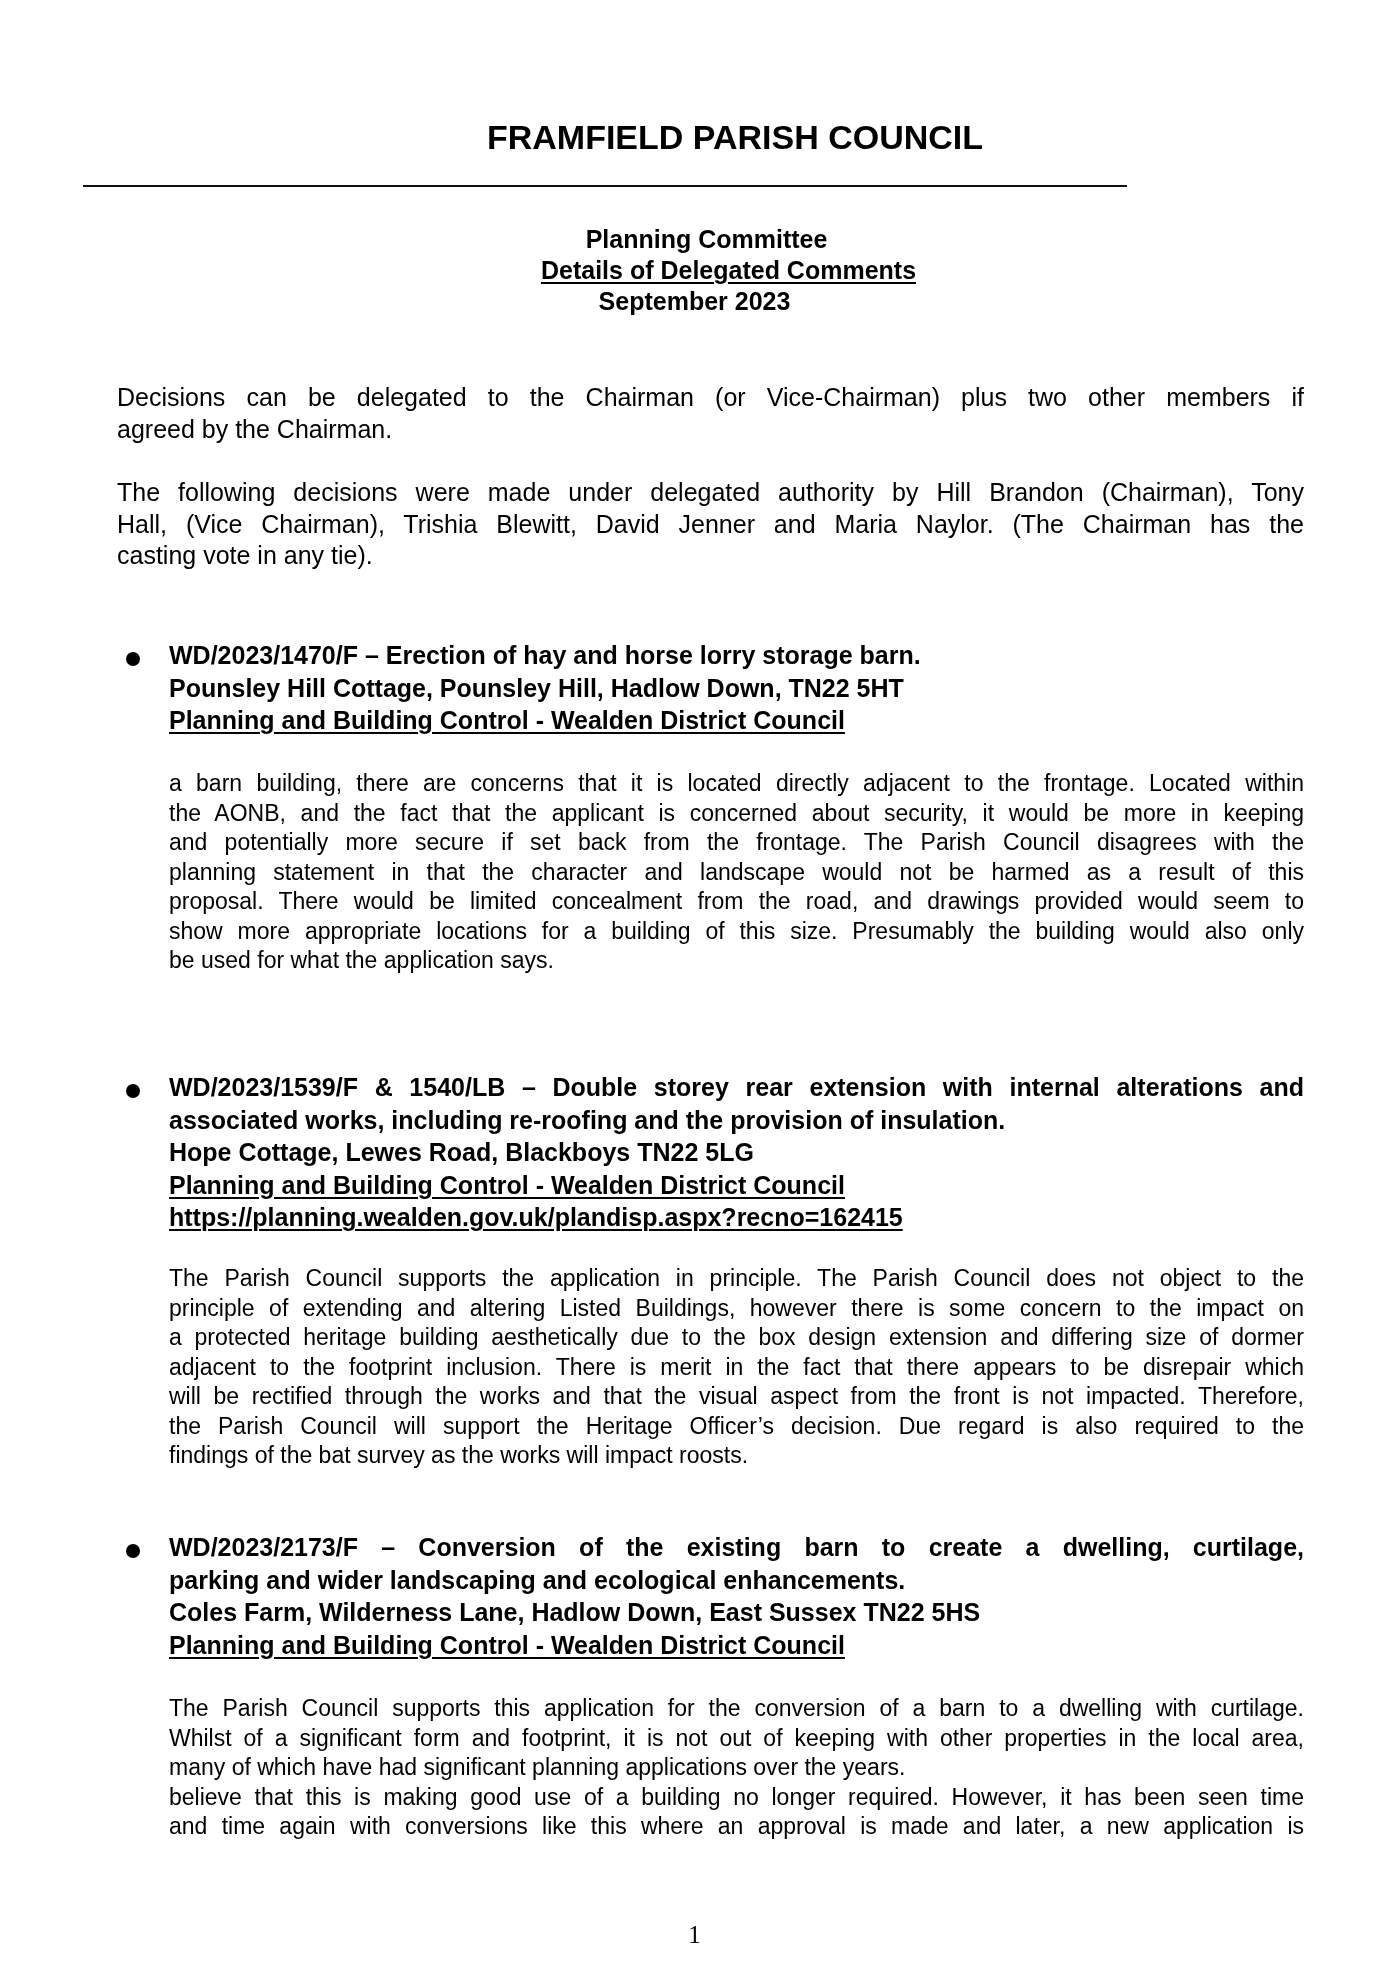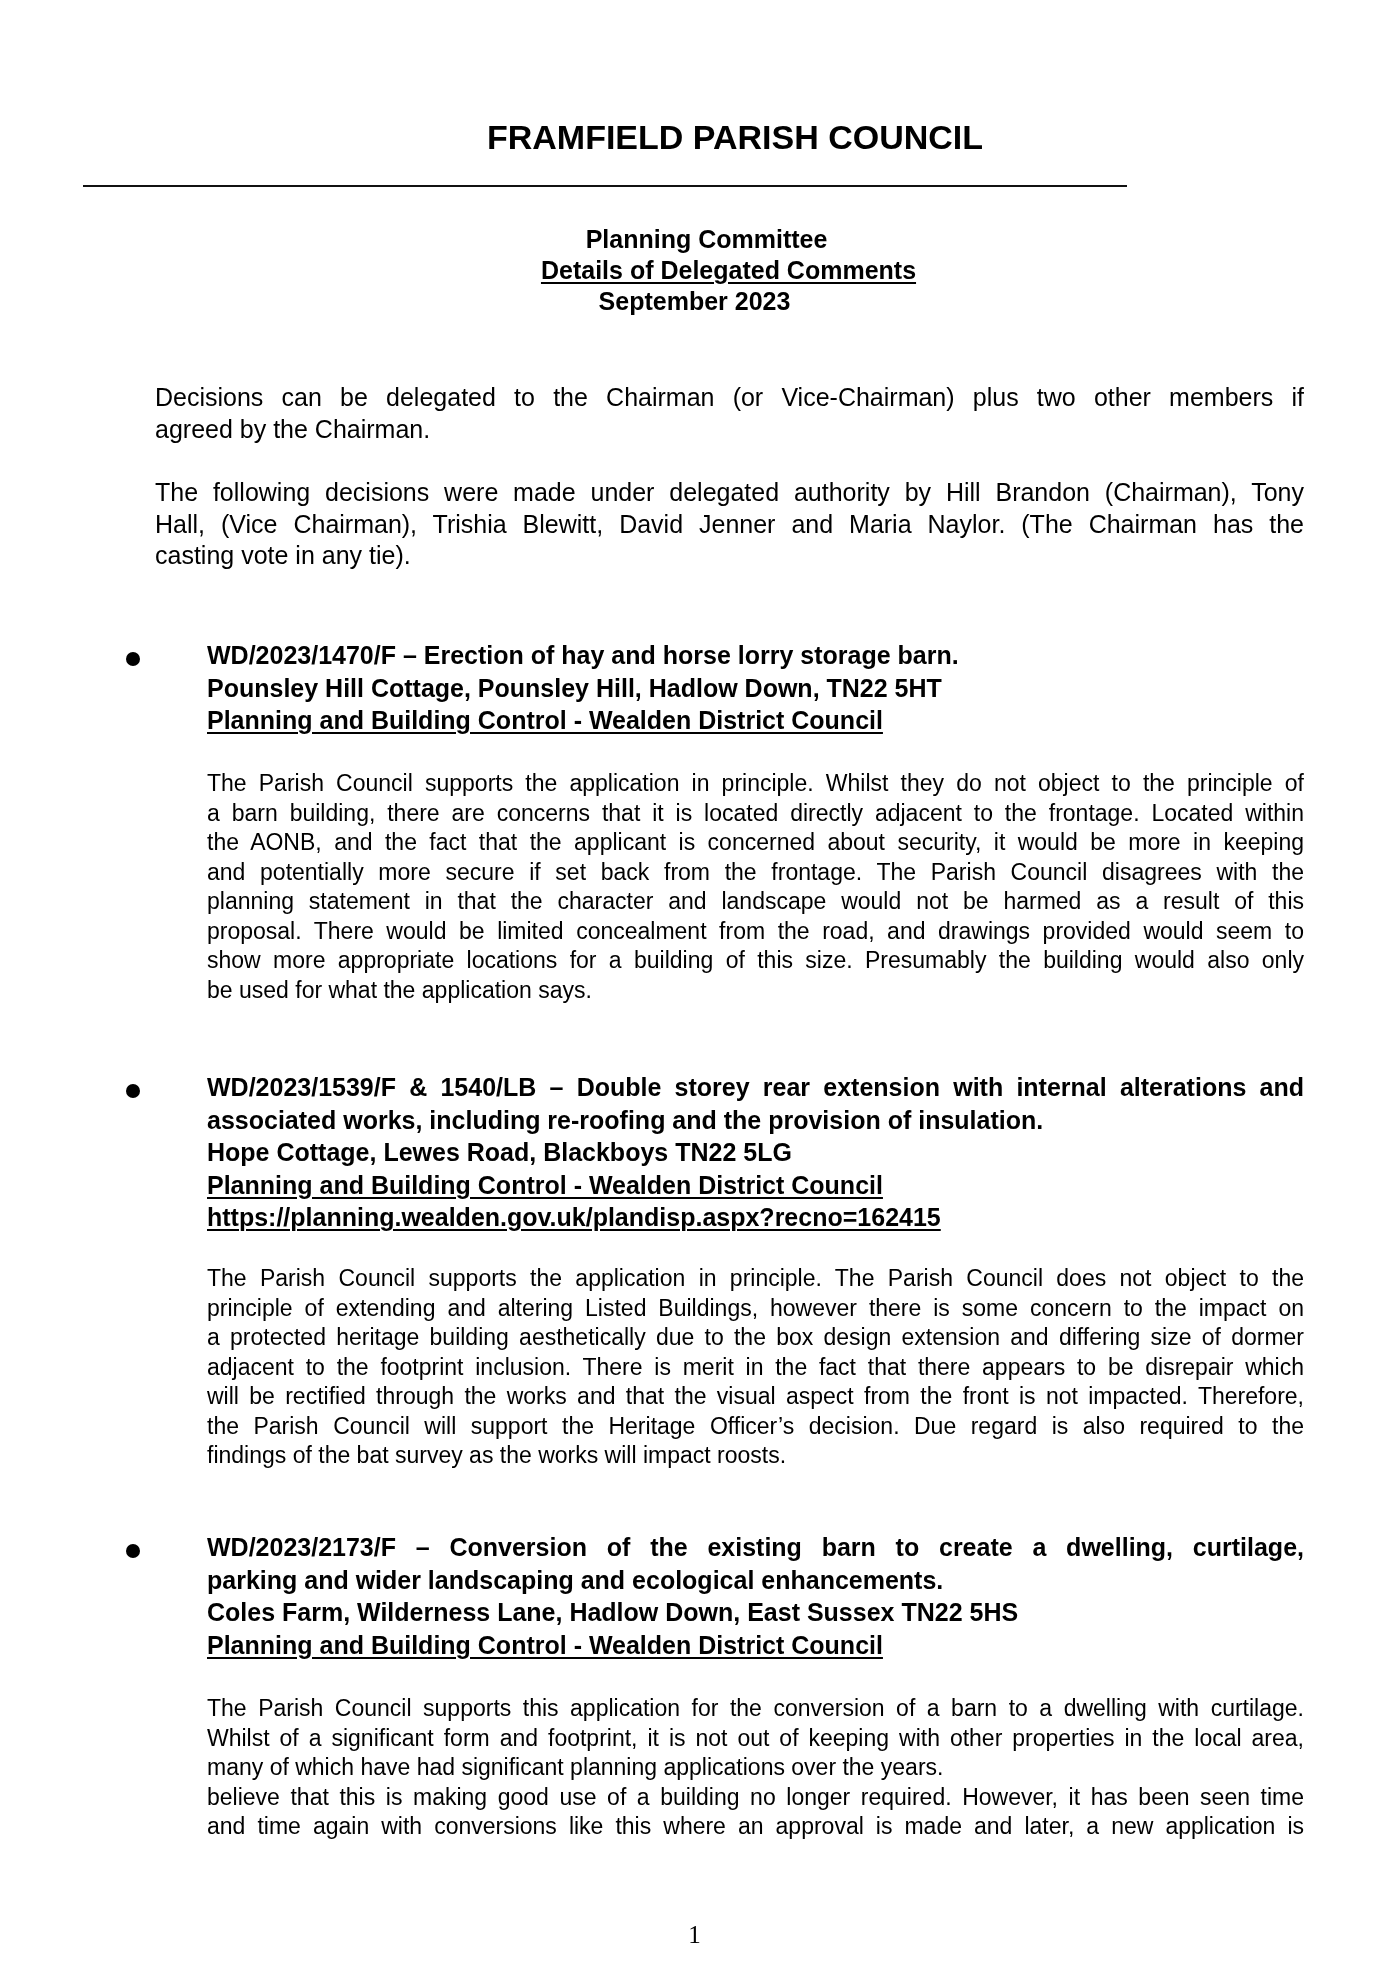--- a/index.html
+++ b/index.html
@@ -4,21 +4,21 @@
 <style>
   html, body { margin: 0; padding: 0; background: #ffffff; }
   body { width: 1389px; height: 1964px; position: relative; overflow: hidden; color: #000; font-family: "Liberation Sans", sans-serif; }
   .abs { position: absolute; }
   #title { left: 0; width: 1470px; top: 117px; text-align: center; font-weight: bold; font-size: 34px; line-height: 40px; white-space: nowrap; }
   #rule { left: 83px; width: 1044px; top: 185px; height: 0; border-top: 2px solid #111; }
   .sub { left: 0; width: 1389px; text-align: center; font-weight: bold; font-size: 25px; line-height: 30px; white-space: nowrap; }
   #sub1 { top: 224px; padding-left: 0; }
   #sub1 span, #sub2 span, #sub3 span { display: inline-block; }
   #sub2 span { text-decoration: underline; text-decoration-thickness: 2px; text-underline-offset: 3px; }
-  .line { display: block; height: 31.6px; line-height: 31.6px; white-space: nowrap; overflow: visible; margin-left: 38px; }
+  .line { display: block; height: 31.6px; line-height: 31.6px; white-space: nowrap; overflow: visible; }
   .j { text-align: justify; text-align-last: justify; }
   .intro { left: 117px; width: 1187px; font-size: 25px; }
   .bullet-dot { left: 126px; width: 14px; height: 14px; border-radius: 50%; background: #000; }
   .btxt { left: 169px; width: 1135px; font-size: 25px; font-weight: bold; }
   .btxt .line { height: 32.5px; line-height: 32.5px; }
   .u { text-decoration: underline; text-decoration-thickness: 2px; text-underline-offset: 3px; }
   .ctxt { left: 169px; width: 1135px; font-size: 23px; }
   .ctxt .line { height: 29.5px; line-height: 29.5px; }
   #pagenum { left: 0; width: 1389px; text-align: center; font-family: "Liberation Serif", serif; font-size: 25px; top: 1920px; line-height: 30px; }
 </style>
@@ -43,21 +43,20 @@
   <span class="line">casting vote in any tie).</span>
 </div>
 
 <div class="abs bullet-dot" style="top:652px;"></div>
 <div class="abs btxt" style="top:639px;">
   <span class="line">WD/2023/1470/F – Erection of hay and horse lorry storage barn.</span>
   <span class="line">Pounsley Hill Cottage, Pounsley Hill, Hadlow Down, TN22 5HT</span>
   <span class="line"><span class="u">Planning and Building Control - Wealden District Council</span></span>
 </div>
 <div class="abs ctxt" style="top:769px;">
-  <span class="line j">The Parish Council supports the application in principle.   Whilst they do not object to the principle of</span>
   <span class="line j">a barn building, there are concerns that it is located directly adjacent to the frontage. Located within</span>
   <span class="line j">the AONB, and the fact that the applicant is concerned about security, it would be more in keeping</span>
   <span class="line j">and potentially more secure if set back from the frontage. The Parish Council disagrees with the</span>
   <span class="line j">planning statement in that the character and landscape would not be harmed as a result of this</span>
   <span class="line j">proposal. There would be limited concealment from the road, and drawings provided would seem to</span>
   <span class="line j">show more appropriate locations for a building of this size.  Presumably the building would also only</span>
   <span class="line">be used for what the application says.</span>
 </div>
 
 <div class="abs bullet-dot" style="top:1084px;"></div>

